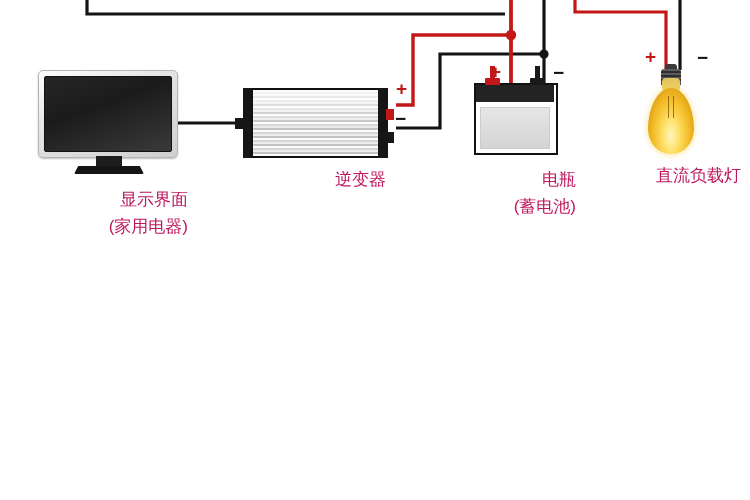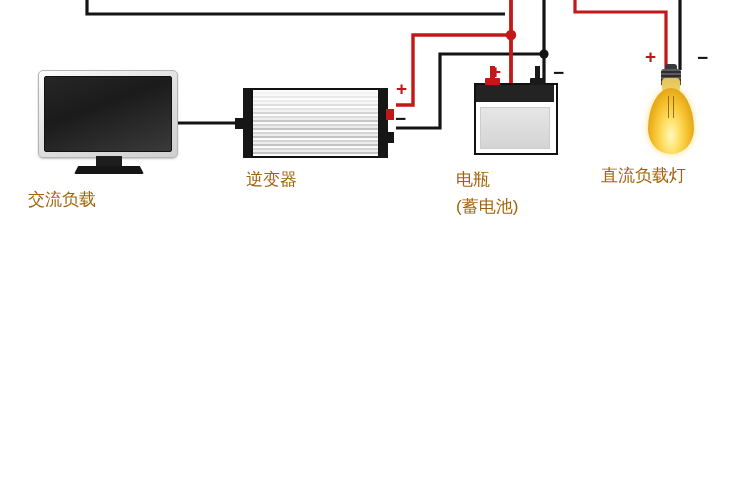--- a/index.html
+++ b/index.html
@@ -257,24 +257,24 @@
     font-weight: 700;
     line-height: 1;
     user-select: none;
   }
   .sign.plus  { color: #c01818; }
   .sign.minus { color: #111111; }
 
   
   .label {
     position: absolute;
-    color: #a16207;
+    color: #be185d;
     font-size: 17px;
     line-height: 24px;
-    text-align: left;
+    text-align: right;
     white-space: nowrap;
     font-family: "Liberation Sans", "DejaVu Sans", sans-serif;
   }
 
   
   #banner {
     position: absolute;
     left: 0;
     top: 356px;
     width: 750px;
@@ -324,21 +324,22 @@
 
       <line x1="178" y1="123" x2="243" y2="123" stroke="#141414" stroke-width="3.2"></line>
     </svg>
 
     <div class="monitor">
       <div class="monitor-bezel"></div>
       <div class="monitor-screen"></div>
       <div class="monitor-neck"></div>
       <div class="monitor-base"></div>
     </div>
-    <div class="label" style="left:28px; top:188px; width:160px;">交流负载</div>
+    <div class="label" style="left:28px; top:188px; width:160px;">显示界面</div>
+    <div class="label" style="left:28px; top:215px; width:160px;">(家用电器)</div>
 
     <div class="inverter">
       <div class="inv-cap left"></div>
       <div class="inv-body"></div>
       <div class="inv-gloss"></div>
       <div class="inv-cap right"></div>
       <div class="inv-stub l"></div>
       <div class="inv-stub rp"></div>
       <div class="inv-stub rn"></div>
     </div>

